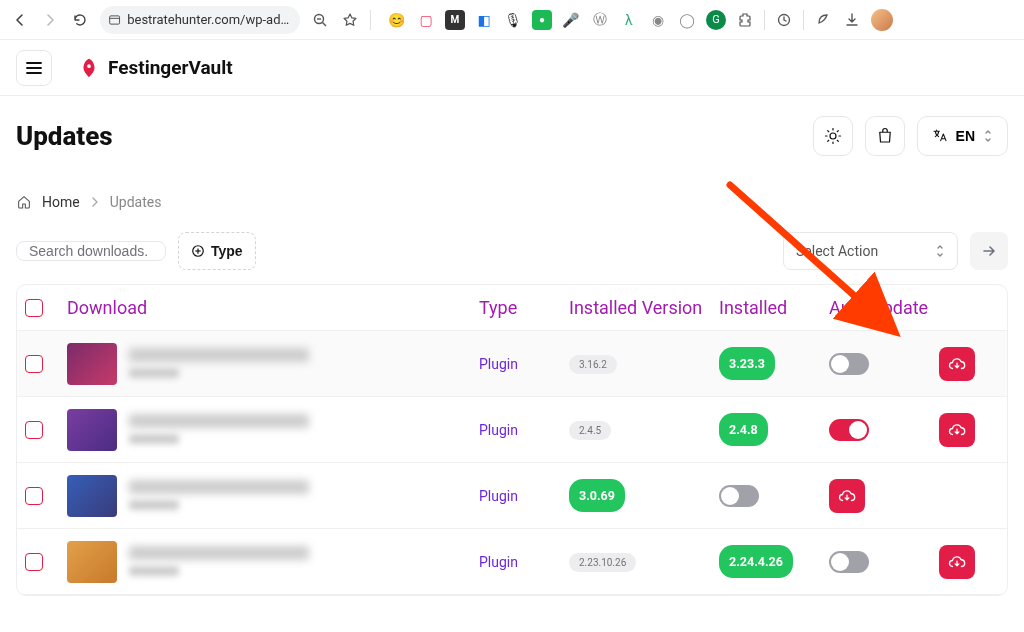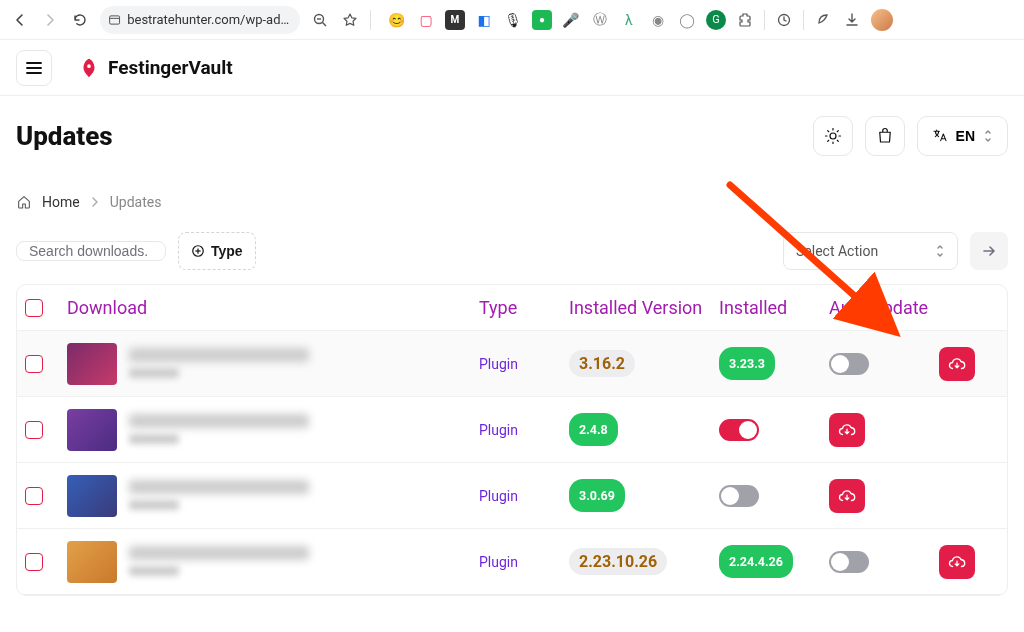--- a/index.html
+++ b/index.html
@@ -237,23 +237,23 @@
     position:absolute; left:0; top:20px;
     width:50px; height:10px;
     background:#ccc;
     filter:blur(3px);
     border-radius:3px;
   }
   .type-cell { font-size:14px; color:#6d28d9; }
   .badge-grey {
     display:inline-block;
     background:#ededef;
-    color:#a16207;
-    font-size:16px;
-    font-weight:700;
+    color:#737373;
+    font-size:10px;
+    font-weight:400;
     padding:4px 10px;
     border-radius:14px;
   }
   .badge-green {
     display:inline-block;
     background:#22c55e;
     color:#fff;
     font-size:12.5px;
     font-weight:700;
     padding:9px 10px;
@@ -497,20 +497,21 @@
 
   <div class="trow">
     <div>
         <div class="chk"></div>
       </div>
     <div class="dl-cell">
       <div class="thumb gr2"></div>
       <div class="blur-text" style="--w:300px"></div>
     </div>
     <div class="type-cell">Plugin</div>
+    <div><span class="badge-grey">2.4.5</span></div>
     <div><span class="badge-green">2.4.8</span></div>
     <div>
         <div class="toggle on"></div>
       </div>
     <div>
         <div class="dl-btn">
       <svg width="18" height="18" viewBox="0 0 24 24">
             <path d="M6 18a4 4 0 0 1 0-8 6 6 0 0 1 11.5-1A4.5 4.5 0 0 1 18 18M12 11v6m0 0l-2.5-2.5M12 17l2.5-2.5" stroke="#fff" fill="none" stroke-width="1.8" stroke-linecap="round" stroke-linejoin="round"></path>
           </svg>
     </div>

